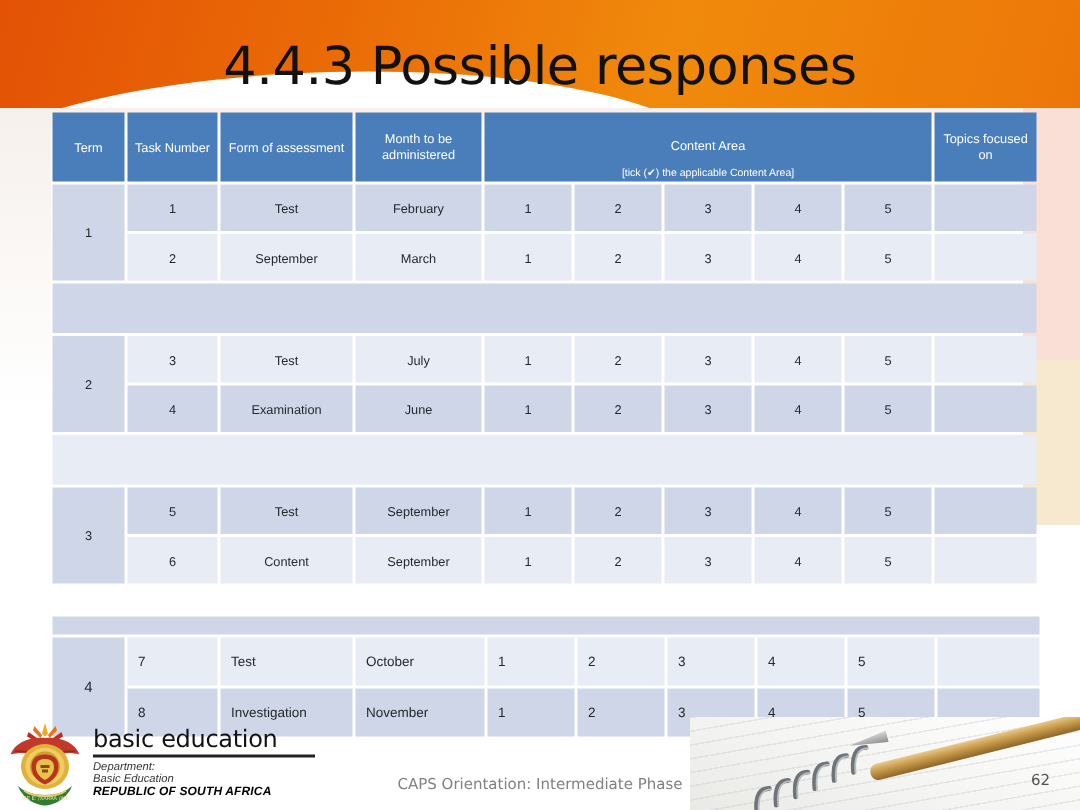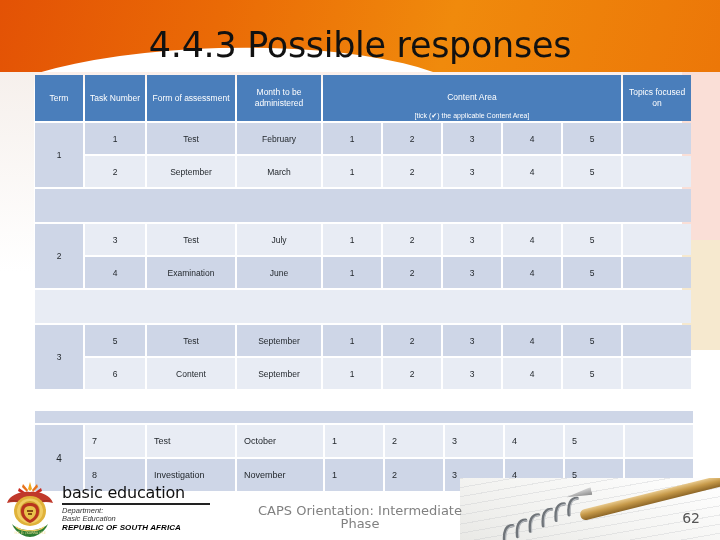--- a/index.html
+++ b/index.html
@@ -116,26 +116,26 @@
   .be-main {
     font-size:16px; color:#111; font-family:"DejaVu Sans", sans-serif;
     letter-spacing:-0.2px; line-height:18px;
   }
   .be-rule { width:148px; height:1.5px; background:#222; margin:1px 0 2px 0; }
   .be-sub { font-size:7.5px; color:#333; line-height:8.5px;font-style:italic; }
   .be-sub b { font-size:8px; color:#000; letter-spacing:0.1px; }
 
   .footer-center {
     position:absolute; left:250px; bottom:10px; width:220px;
-    text-align:center; font-size:13px; color:#808080; line-height:13px;
+    text-align:center; font-size:10px; color:#808080; line-height:13px;
     font-family:"DejaVu Sans", sans-serif;
   }
   .slide-no {
     position:absolute; right:20px; bottom:14px;
-    font-size:14px; color:#555;
+    font-size:10px; color:#555;
     font-family:"DejaVu Sans", sans-serif;
   }
 
   
   .photo {
     position:absolute; right:0; bottom:0; width:260px; height:62px;
     overflow:hidden;
   }
   .nb-page { position:absolute; right:0; bottom:0; width:260px; height:62px;
     background:linear-gradient(200deg,#ffffff 0%,#f4f4f2 55%,#e9e9e6 100%); }

